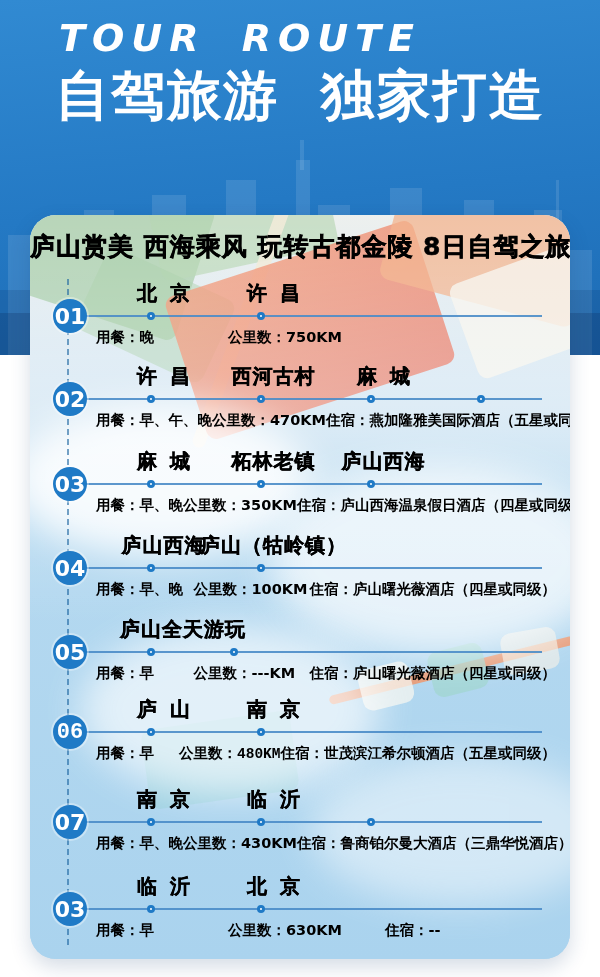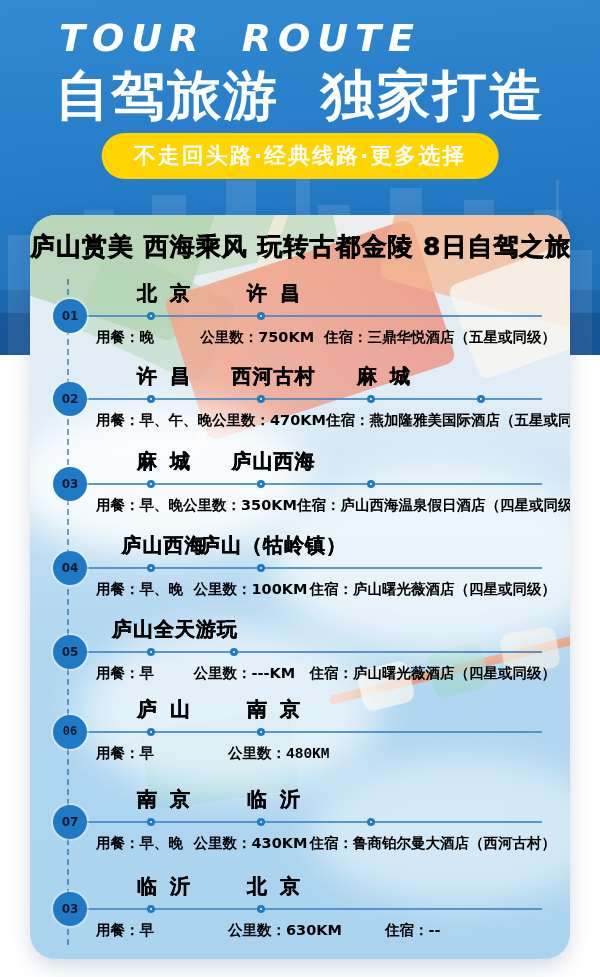--- a/index.html
+++ b/index.html
@@ -60,26 +60,26 @@
   .names,.dots{position:absolute;left:66px;display:flex;}
   .names{top:2px;height:28px;}
   .dots{top:32px;height:14px;}
   .col{width:110px;display:flex;justify-content:center;align-items:center;}
   .col.narrow{width:56px;}
   .stop-name{
     font-size:20px;font-weight:900;color:#000;white-space:nowrap;
     letter-spacing:1px;margin-left:25px;-webkit-text-stroke:.4px #000;
   }
   .stop-name.sp{letter-spacing:13px;text-indent:13px;}
-  .span-name{margin-left:16px;display:flex;align-items:center;}
+  .span-name{margin-left:24px;display:flex;align-items:center;}
   .rule{position:absolute;left:40px;right:28px;top:38px;height:2px;background:var(--line-blue);opacity:.9;}
   .dot{width:8px;height:8px;background:#fff;border:3px solid var(--day-blue);border-radius:50%;}
   .badge{
     position:absolute;left:23px;top:22px;width:34px;height:34px;border-radius:50%;
-    background:var(--day-blue);color:#0f172a;font-size:12px;font-weight:700;
+    background:var(--day-blue);color:#ffffff;font-size:22px;font-weight:700;
     display:flex;align-items:center;justify-content:center;box-shadow:0 0 0 2px rgba(255,255,255,.35);
   }
   .meta{position:absolute;left:66px;top:51px;right:14px;display:flex;font-size:14.5px;font-weight:700;color:#000000;}
   .m1{width:132px;} .m2{width:157px;} .m3{flex:1;}
   .meta span{white-space:nowrap;}
 </style>
 </head>
 <body>
 
 <div class="header">
@@ -105,21 +105,20 @@
       <rect x="300" y="0" width="4" height="30"></rect>
       <rect x="556" y="40" width="3" height="40"></rect>
     </g>
     <g fill="rgba(10,40,90,0.15)">
       <rect x="0" y="150" width="600" height="65"></rect>
     </g>
   </svg>
   <div class="waterband"></div>
   <div class="kicker">TOUR ROUTE</div>
   <div class="hero">自驾旅游  独家打造</div>
-  <div class="pill">不走回头路·经典线路·更多选择</div>
 </div>
 
 <div class="card">
   <div class="card-bg">
     <div class="decor" style="left:-30px;top:-40px;width:200px;height:140px;transform:rotate(18deg);background:#8cbe8c;opacity:.7;"></div>
     <div class="decor" style="left:120px;top:-60px;width:180px;height:110px;transform:rotate(-12deg);background:#a5cd9f;opacity:.65;"></div>
     <div class="decor" style="left:55px;top:55px;width:140px;height:90px;transform:rotate(25deg);background:#93c493;opacity:.5;"></div>
     <div class="decor" style="left:205px;top:-20px;width:13px;height:260px;transform:rotate(20deg);background:#ece5cf;opacity:.9;"></div>
     <div class="decor" style="left:150px;top:40px;width:260px;height:150px;transform:rotate(-18deg);background:linear-gradient(160deg,#ef8259,#e55a41);opacity:.8;"></div>
     <div class="decor" style="left:360px;top:-30px;width:200px;height:120px;transform:rotate(15deg);background:#f0a070;opacity:.75;"></div>
@@ -155,21 +154,20 @@
             <span class="dot"></span>
           </div>
         <div class="col">
             <span class="dot"></span>
           </div>
       </div>
       <div class="badge">01</div>
       <div class="meta">
         <span class="m1"><span>用餐：</span><span>晚</span></span>
         <span class="m2"><span>公里数：</span><span>750KM</span></span>
-        <span class="m3"><span>住宿：</span><span>三鼎华悦酒店（五星或同级）</span></span>
       </div>
     </div>
 
     <div class="day" style="top:145px;">
       <div class="names">
         <div class="col">
             <span class="stop-name sp">许昌</span>
           </div>
         <div class="col">
             <span class="stop-name">西河古村</span>
@@ -200,20 +198,23 @@
         <span class="m3"><span>住宿：</span><span>燕加隆雅美国际酒店（五星或同级）</span></span>
       </div>
     </div>
 
     <div class="day" style="top:230px;">
       <div class="names">
         <div class="col">
             <span class="stop-name sp">麻城</span>
           </div>
         <div class="col">
+            <span class="stop-name">柘林老镇</span>
+          </div>
+        <div class="col">
             <span class="stop-name">庐山西海</span>
           </div>
       </div>
       <div class="rule"></div>
       <div class="dots">
         <div class="col">
             <span class="dot"></span>
           </div>
         <div class="col">
             <span class="dot"></span>
@@ -292,20 +293,21 @@
             <span class="dot"></span>
           </div>
         <div class="col">
             <span class="dot"></span>
           </div>
       </div>
       <div class="badge">06</div>
       <div class="meta">
         <span class="m1"><span>用餐：</span><span>早</span></span>
         <span class="m2"><span>公里数：</span><span>480KM</span></span>
+        <span class="m3"><span>住宿：</span><span>世茂滨江希尔顿酒店（五星或同级）</span></span>
       </div>
     </div>
 
     <div class="day" style="top:568px;">
       <div class="names">
         <div class="col">
             <span class="stop-name sp">南京</span>
           </div>
         <div class="col">
             <span class="stop-name sp">临沂</span>
@@ -320,21 +322,21 @@
             <span class="dot"></span>
           </div>
         <div class="col">
             <span class="dot"></span>
           </div>
       </div>
       <div class="badge">07</div>
       <div class="meta">
         <span class="m1"><span>用餐：</span><span>早、晚</span></span>
         <span class="m2"><span>公里数：</span><span>430KM</span></span>
-        <span class="m3"><span>住宿：</span><span>鲁商铂尔曼大酒店（西河古村）</span></span>
+        <span class="m3"><span>住宿：</span><span>鲁商铂尔曼大酒店（三鼎华悦酒店）</span></span>
       </div>
     </div>
 
     <div class="day" style="top:655px;">
       <div class="names">
         <div class="col">
             <span class="stop-name sp">临沂</span>
           </div>
         <div class="col">
             <span class="stop-name sp">北京</span>

